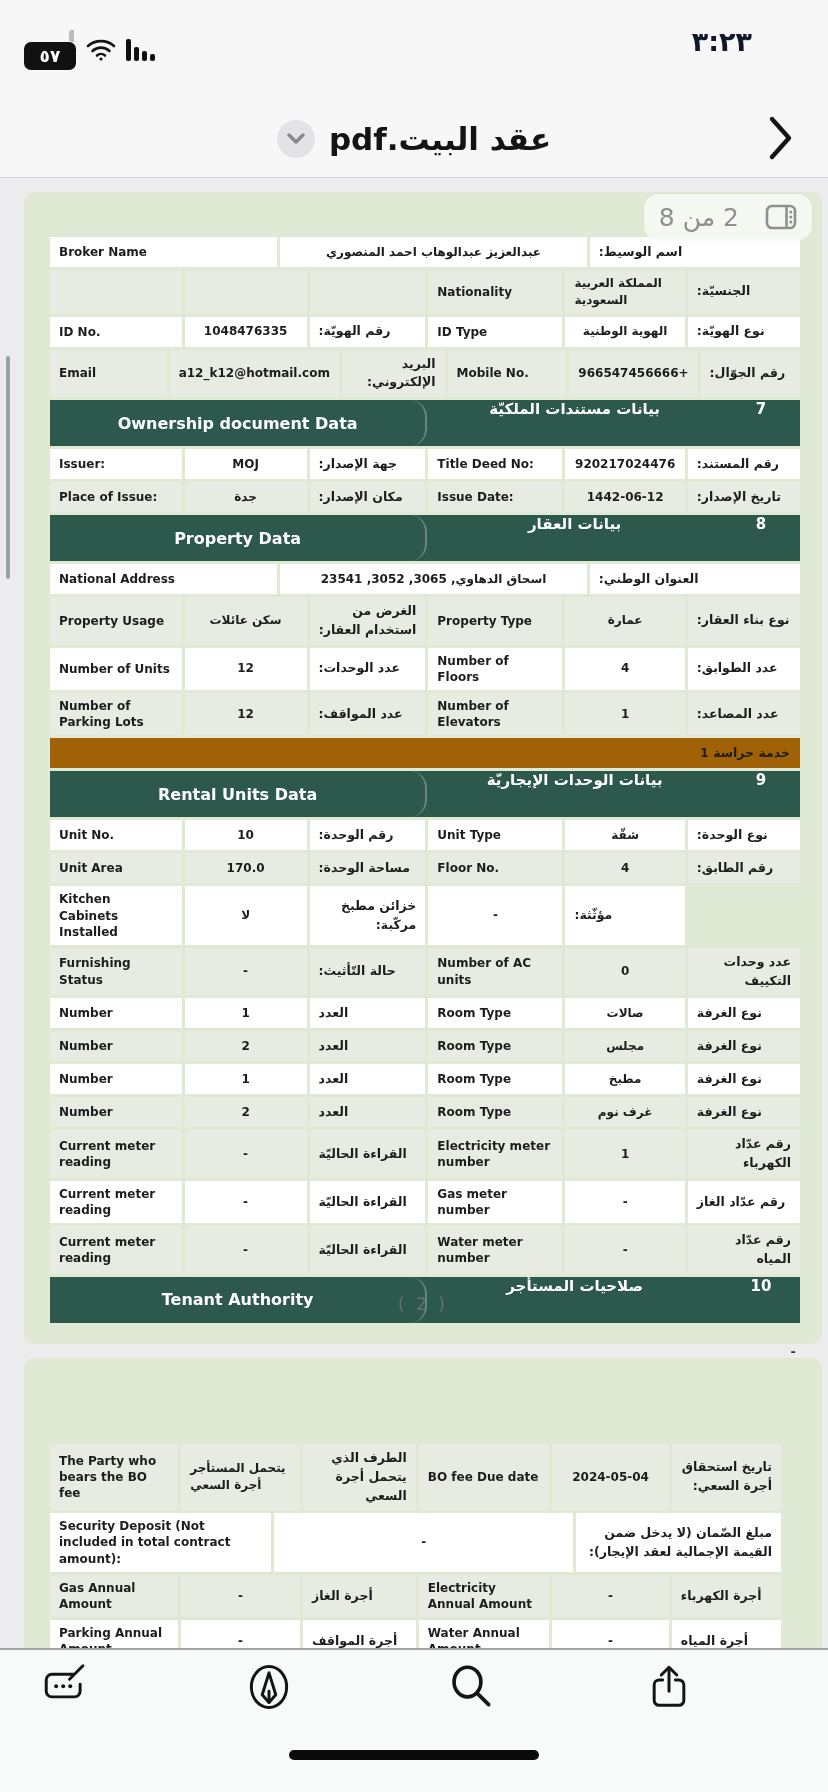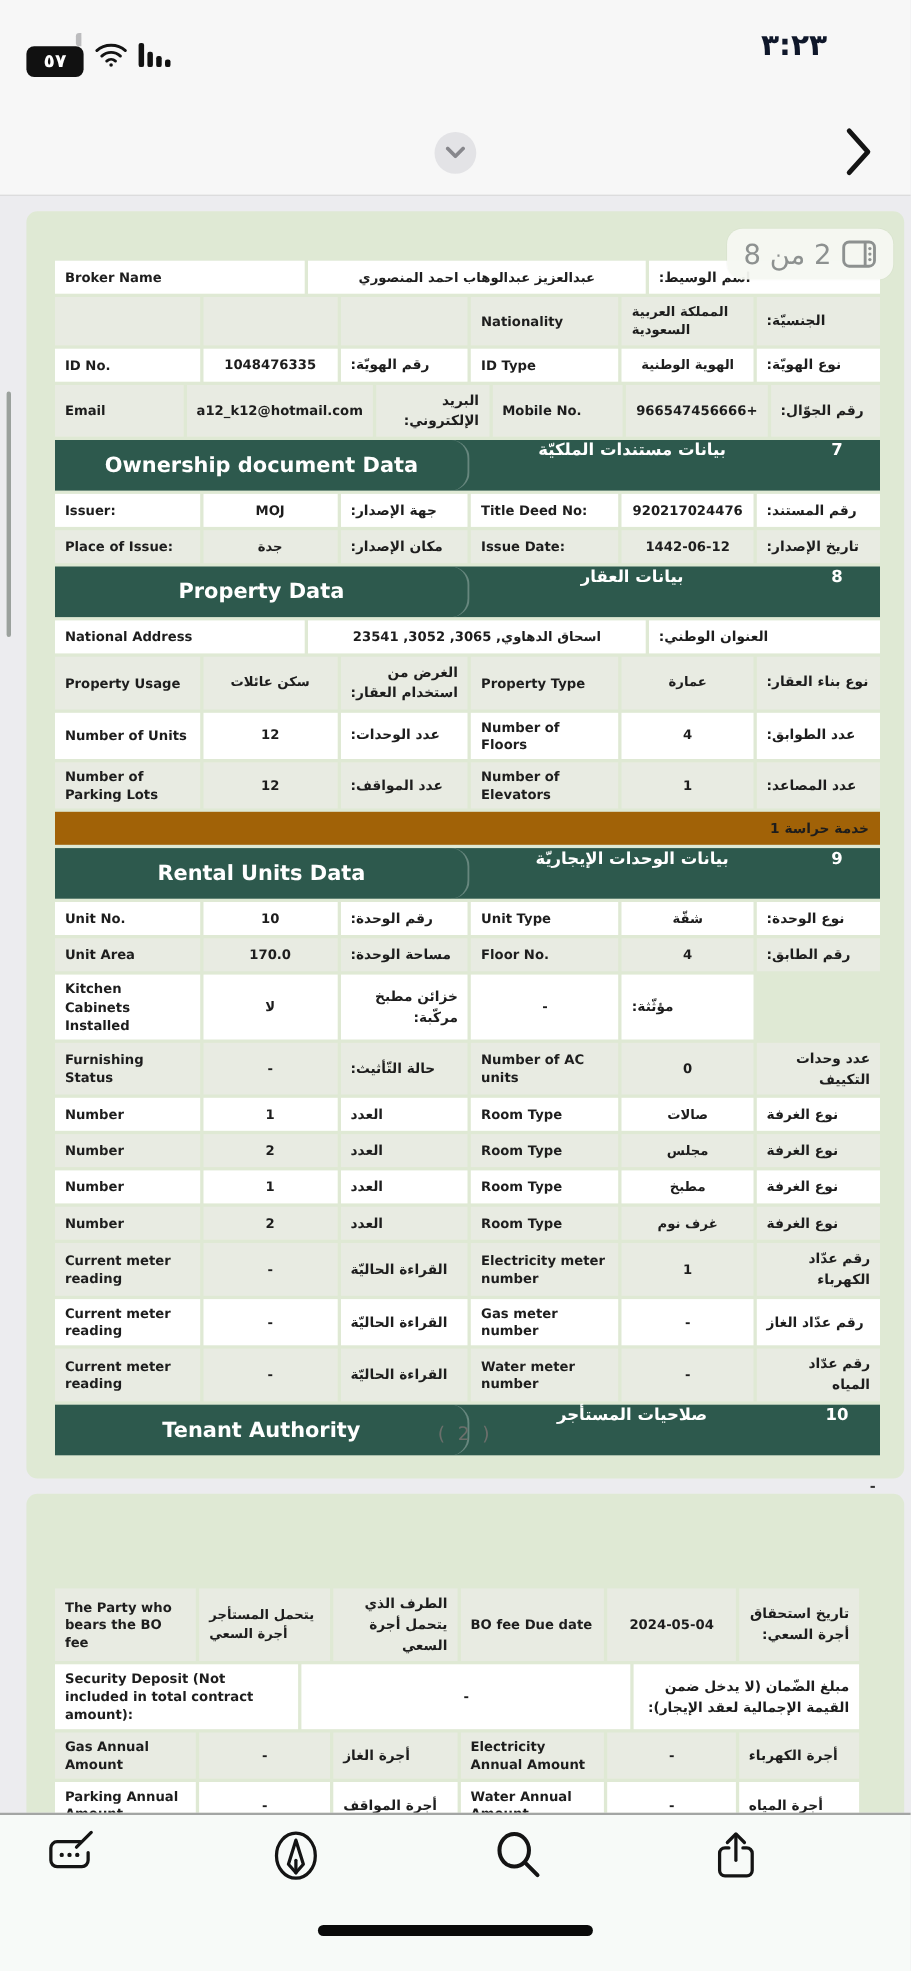--- a/index.html
+++ b/index.html
@@ -37,36 +37,36 @@
   .trow { display:grid; grid-template-columns:1.08fr 1fr 0.95fr 1.1fr 0.98fr 0.92fr; gap:0 3px; margin-bottom:3px; }
   .trow.full { grid-template-columns:2fr 2.7fr 1.85fr; }
   .tcell { min-height:30px; padding:5px 9px; display:flex; align-items:center; font-size:12px; color:#1d1d1d; background:#fff; }
   .trow.g .tcell { background:#e8ebe2; }
   .tcell.en { justify-content:flex-start; text-align:left; font-weight:600; line-height:1.35; }
   .tcell.val { justify-content:center; text-align:left; font-weight:700; direction:rtl; line-height:1.4; }
   .tcell.ar { justify-content:flex-end; text-align:right; direction:rtl; font-size:12.5px; font-weight:600; line-height:1.5; }
   .trow.tall .tcell { min-height:84px; align-items:center; }
 
   .hrow { display:flex; background:#2d594d; color:#fff; min-height:46px; margin-bottom:3px; }
-  .hrow .h-en { width:50.3%; display:flex; align-items:center; justify-content:center; font-size:19px;
+  .hrow .h-en { width:50.3%; display:flex; align-items:center; justify-content:center; font-size:16px;
     font-weight:700; border-right:2px solid rgba(255,255,255,0.28);border-radius:17px; }
   .hrow .h-right { flex:1; display:flex; align-items:flex-start; }
   .hrow .h-ar { flex:1; text-align:center; direction:rtl; font-size:15px; font-weight:700; }
   .hrow .h-num { width:78px; text-align:center; font-size:15px; font-weight:700; }
 
   .nrow { background:#a16207; min-height:30px; margin-bottom:3px; padding:7px 10px; text-align:right;
     direction:rtl; font-size:12.5px; font-weight:600; color:#1d1d1d; }
 
   .dash-note { text-align:right; direction:rtl; padding:18px 4px 16px; font-size:13px; font-weight:700; color:#333; }
   .page-num-label { position:absolute; bottom:30px; left:0; width:100%; text-align:center;
     color:#6b6f6b; font-size:17px; letter-spacing:3px; }
 
   
-  .page-pill { position:absolute; top:29px; right:16px; height:46px; background:rgba(246,248,242,0.95);
-    border-radius:14px; display:flex; direction:rtl; align-items:center; gap:9px; padding:0 15px;
+  .page-pill { position:absolute; top:15px; right:16px; height:46px; background:rgba(246,248,242,0.95);
+    border-radius:14px; display:flex; direction:rtl; align-items:center; gap:26px; padding:0 15px;
     color:#8d9190; z-index:20; box-shadow:0 0 0 1px rgba(0,0,0,0.02); }
   .page-pill .pill-text { font-size:25px; direction:rtl; unicode-bidi:plaintext; }
 
   .scroll-indicator { position:absolute; left:6px; top:177px; width:4px; height:223px;
     background:rgba(90,100,90,0.55); border-radius:2px; z-index:25; }
 
   
   .toolbar { position:absolute; top:1648px; left:0; width:100%; height:144px; background:#f7faf8;
     border-top:2px solid rgba(80,80,80,0.5); z-index:30; }
   .tb-btn { position:absolute; top:12px; width:52px; height:52px; background:none; border:none; cursor:pointer; }
@@ -102,20 +102,21 @@
     </div>
   </div>
 
   <div class="nav-bar">
     <div class="nav-title-group">
       <button class="title-chevron-btn">
         <svg class="icon" width="18" height="11" viewBox="0 0 18 11" style="stroke:#87878c;stroke-width:3.4">
             <path d="M2 2 L9 9 L16 2"></path>
           </svg>
       </button>
+      <div class="nav-title">عقد البيت.pdf</div>
     </div>
     <button class="nav-back">
       <svg class="icon" width="26" height="46" viewBox="0 0 26 46" style="stroke-width:4.4">
           <path d="M4 4 L21 23 L4 42"></path>
         </svg>
     </button>
   </div>
 
   <div class="scroll-area">
 

